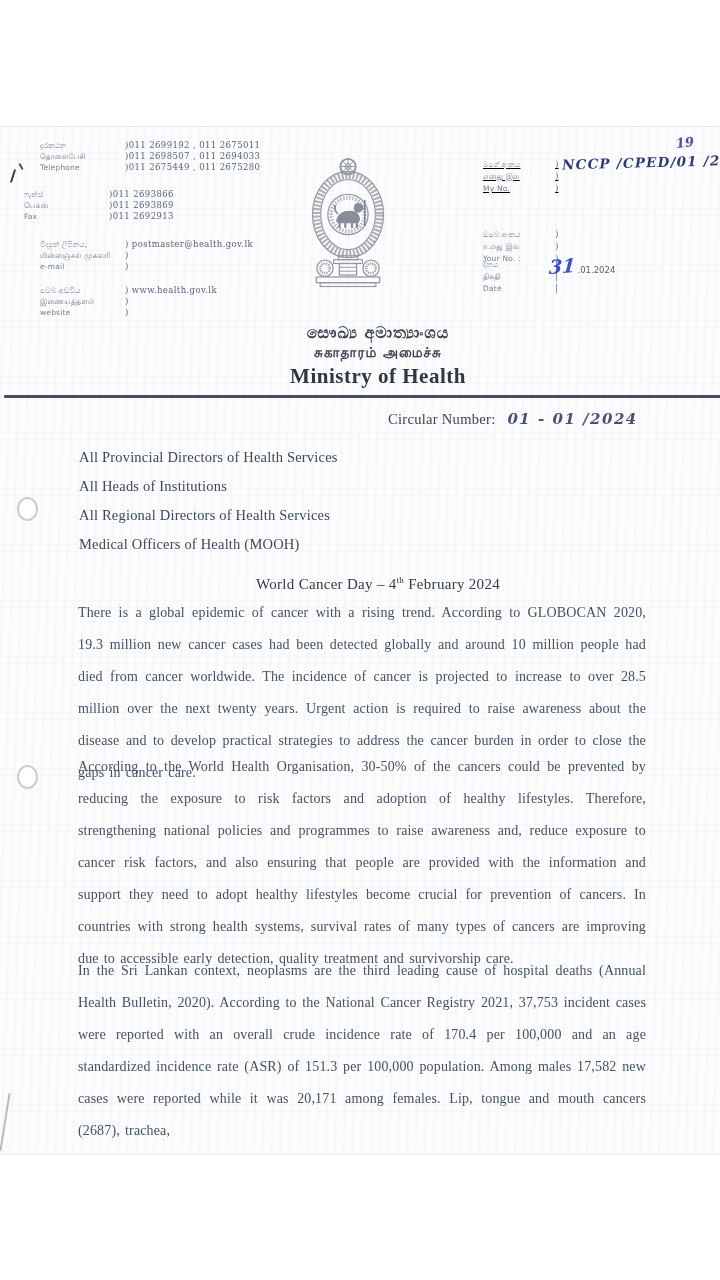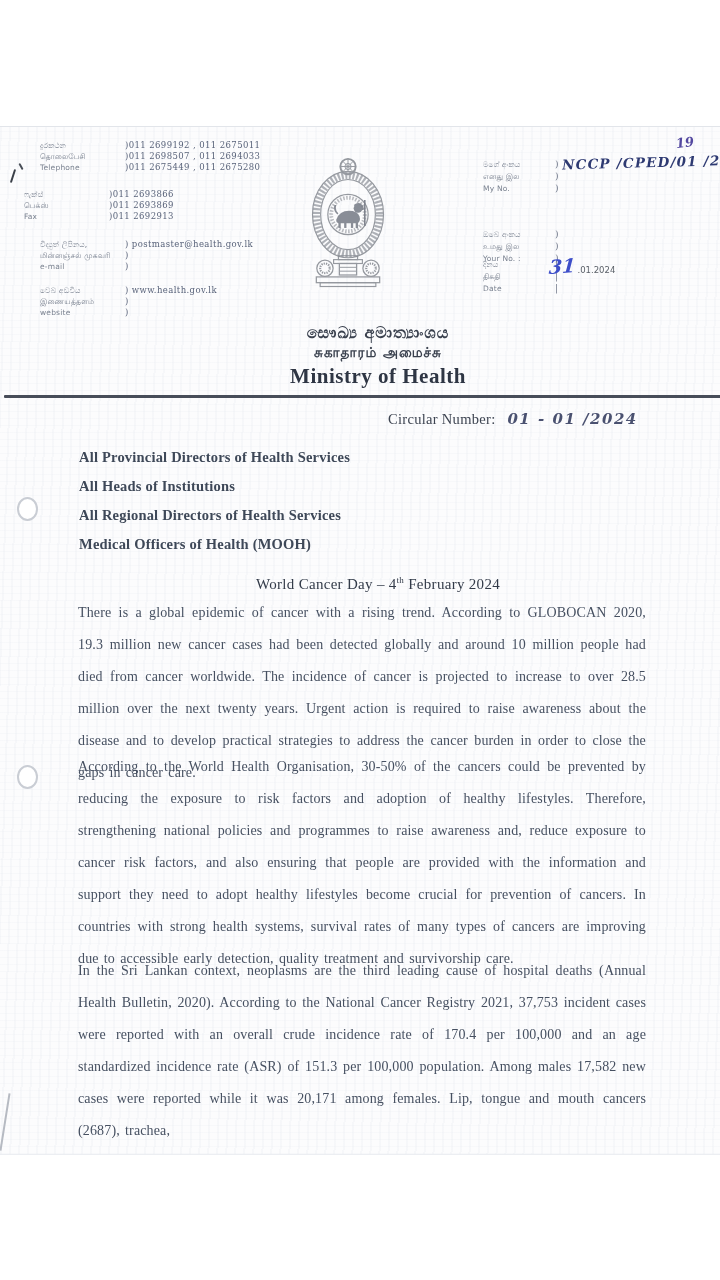--- a/index.html
+++ b/index.html
@@ -36,21 +36,21 @@
 
   .ministry{left:0;right:0;text-align:center;color:#3a414e;}
   .min-si{font:bold 16px "DejaVu Sans",sans-serif;letter-spacing:1px;filter:blur(.35px);}
   .min-ta{font:bold 13.5px "DejaVu Sans",sans-serif;letter-spacing:1px;filter:blur(.35px);margin-top:2px;}
   .min-en{font:bold 21px "Liberation Serif",serif;letter-spacing:.5px;color:#2f3644;margin-top:2px;}
 
   .rule{left:4px;right:4px;height:3px;background:#474d59;border-radius:1px;}
 
   .circ-line{font-size:14.5px;color:#3c4350;letter-spacing:.3px;}
 
-  .recipients div{height:29px;font-size:14.5px;color:#3e4858;letter-spacing:.2px;font-weight:bold;}
+  .recipients div{height:29px;font-size:14.5px;color:#3e4858;letter-spacing:.2px;}
 
   .subject{left:0;right:0;text-align:center;font-weight:normal;font-size:15px;color:#333b49;letter-spacing:.3px;}
 
   .para{width:568px;left:78px;font-size:14px;line-height:32px;text-align:justify;
         color:#465061;letter-spacing:.15px;word-spacing:1.5px;}
 
   .punch{width:17px;height:20px;border:2.5px solid #c9cdd4;border-radius:50%;background:#fff;}
 
   .pen-mark{width:2px;height:14px;background:#3a3f48;transform:rotate(18deg);border-radius:1px;}
   .pen-mark2{width:2px;height:7px;background:#4a4f58;transform:rotate(-30deg);border-radius:1px;}
@@ -164,21 +164,21 @@
           <rect x="17" y="128" width="66" height="6" stroke-width="1.3"></rect>
           <rect x="21" y="134" width="58" height="4" stroke-width="1.2"></rect>
         </g>
       </svg>
     </div>
 
     <div class="abs" style="left:676px;top:6px;">
       <span class="hand hand-19">19</span>
     </div>
 
-    <div class="r-group" style="left:483px;top:32px;">
+    <div class="r-group" style="left:483px;top:32px;text-decoration:underline;">
       <div class="r-row">
           <span class="r-label">මගේ අංකය</span>
           <span class="r-bracket">)</span>
         </div>
       <div class="r-row">
           <span class="r-label">எனது இல</span>
           <span class="r-bracket">)</span>
         </div>
       <div class="r-row">
           <span class="r-label">My No.</span>

